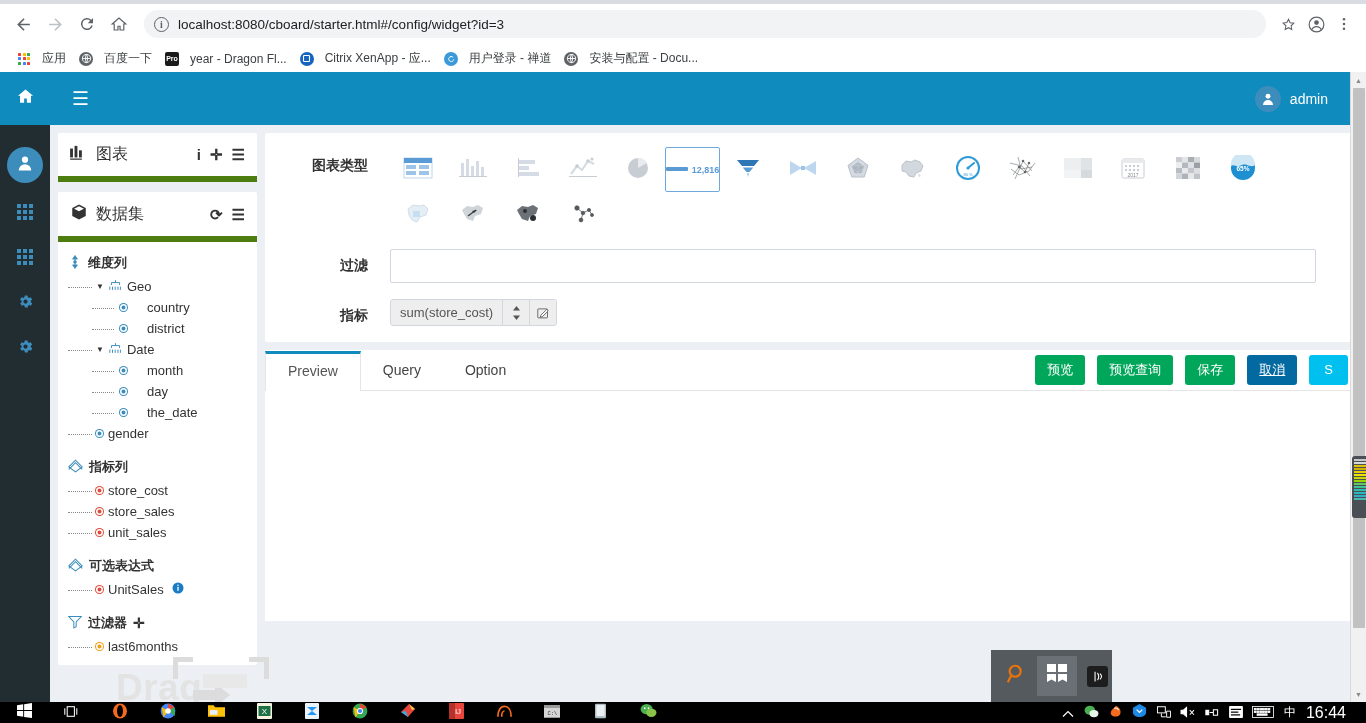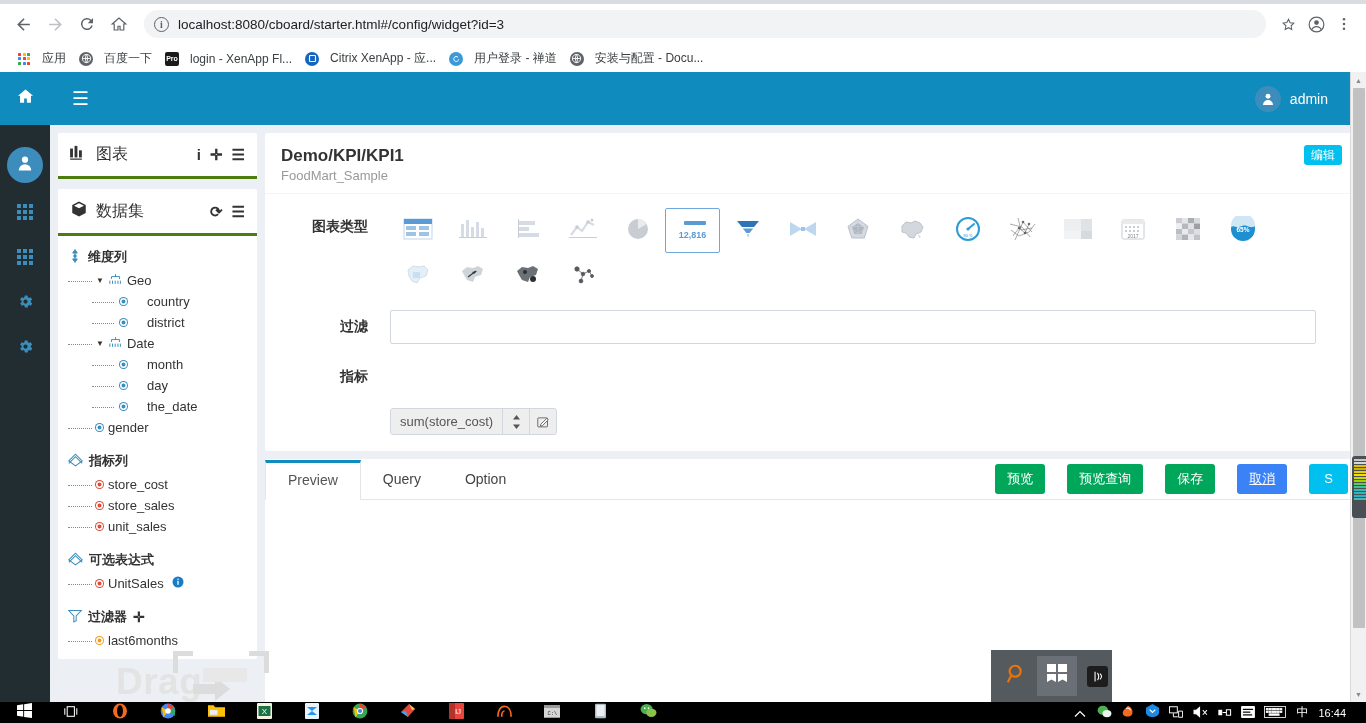--- a/index.html
+++ b/index.html
@@ -107,21 +107,21 @@
   .content-wrap {
     position: absolute; left: 50px; top: 53px; width: 1316px; height: 577px;
     display: flex;
   }
 
   
   .left-panel { width: 215px; flex: 0 0 215px; padding: 8px; position: relative; }
   .panel-card { background: #fff; border-radius: 2px; margin-bottom: 10px; }
   .panel-head {
     display: flex; align-items: center; padding: 11px 12px;
-    border-bottom: 3px solid #4d7c0f;
+    border-bottom: 6px solid #4d7c0f;
   }
   .panel-head .ph-title {
     font-size: 16px; color: #333; margin-left: 8px; font-weight: normal;
   }
   .panel-head .ph-tools {
     margin-left: auto; display: flex; align-items: center; gap: 9px;
     color: #333;
   }
   .panel-head .ph-tools span { font-size: 15px; line-height: 1; font-weight: bold; }
   .tree { padding: 8px 0 8px 0; font-size: 13px; color: #333; }
@@ -184,21 +184,21 @@
   }
   .chart-icon.selected { border-color: #6fa8dc; }
   .form-row { display: flex; padding: 8px 0; align-items: flex-start; }
   .form-row .form-label { padding-top: 8px; }
   .filter-input {
     flex: 1 1 auto; margin-right: 42px; height: 34px;
     border: 1px solid #d2d6de; border-radius: 2px; background: #fff;
   }
   .metric-box {
     display: flex; align-items: stretch; border: 1px solid #d2d6de;
-    border-radius: 3px; overflow: hidden; background: #eee; margin-top: 48px;
+    border-radius: 3px; overflow: hidden; background: #eee;
   }
   .metric-val {
     padding: 5px 9px; font-size: 13px; color: #555; background: #eee;
     display: flex; align-items: center;
   }
   .metric-step, .metric-edit {
     width: 27px; border-left: 1px solid #d2d6de; display: flex;
     align-items: center; justify-content: center; color: #555; font-size: 11px;
     background: #eee;
   }
@@ -206,27 +206,27 @@
   .tabs-card { background: #fff; border-radius: 2px; margin-top: 8px; position: relative; }
   .tabs-bar { display: flex; align-items: center; border-bottom: 1px solid #e5e5e5; }
   .tab {
     padding: 12px 22px; font-size: 14px; color: #444; position: relative;
   }
   .tab.active {
     border-top: 3px solid #0f8bbd; border-left: 1px solid #e5e5e5;
     border-right: 1px solid #e5e5e5; background: #fff; margin-bottom: -1px;
     padding-top: 9px; color: #555;
   }
-  .tab-actions { margin-left: auto; display: flex; gap: 22px; padding: 0 10px 0 0; }
+  .tab-actions { margin-left: auto; display: flex; gap: 12px; padding: 0 10px 0 0; }
   .btn {
     border: none; border-radius: 3px; color: #fff; font-size: 13px;
     padding: 7px 12px; font-family: "Liberation Sans", sans-serif; line-height: 1.2;
   }
   .btn.green { background: #00a65a; }
-  .btn.red { background: #3b82f6; text-decoration: underline; }
+  .btn.red { background: #0369a1; text-decoration: underline; }
   .btn.cyan { background: #00c0ef; padding-left: 15px; padding-right: 15px; }
   .tab-body { height: 230px; background: #fff; }
 
   
   .app-scroll-v {
     position: absolute; right: 0; top: 0; width: 16px; height: 630px;
     background: #f1f1f1; border-left: 1px solid #dadada;
   }
   .sb-arrow {
     height: 16px; display: flex; align-items: center; justify-content: center;
@@ -263,21 +263,21 @@
   .taskbar {
     position: absolute; left: 0; top: 702px; width: 1366px; height: 21px;
     background: #000; display: flex; align-items: center; z-index: 50;
   }
   .tb-left { display: flex; align-items: center; }
   .tb-item {
     width: 48px; height: 21px; display: flex; align-items: center; justify-content: center;
   }
   .tb-right { margin-left: auto; display: flex; align-items: center; padding-right: 6px; gap: 0; }
   .tb-tray { width: 24px; height: 21px; display: flex; align-items: center; justify-content: center; color: #fff; }
-  .tb-clock { color: #fff; font-size: 11px; padding: 0 8px 0 4px; }
+  .tb-clock { color: #fff; font-size: 16px; padding: 0 8px 0 4px; }
   .tb-edge { width: 6px; height: 21px; }
 </style>
 </head>
 <body>
 
 <div class="browser-chrome">
   <div class="tabstrip-filler"></div>
   <div class="toolbar">
     <div class="nav-btn">
       <svg width="19" height="19" viewBox="0 0 24 24">
@@ -351,21 +351,21 @@
             </svg>
         </span>
       </span>
       <span>百度一下</span>
     </div>
 
     <div class="bm">
       <span class="bm-icon">
         <span class="favicon-sq" style="background:#1a1a1a">Pro</span>
       </span>
-      <span>login - XenApp Fl...</span>
+      <span>year - Dragon Fl...</span>
     </div>
 
     <div class="bm">
       <span class="bm-icon">
         <span class="favicon-circle" style="background:#1565c0">
           <svg width="9" height="9" viewBox="0 0 24 24" fill="none" stroke="#fff" stroke-width="3">
               <rect x="4" y="4" width="16" height="16" rx="2"></rect>
             </svg>
         </span>
       </span>
@@ -649,27 +649,20 @@
             <span>last6months</span>
           </div>
 
         </div>
       </div>
     </div>
 
     <div class="main-panel">
 
       <div class="main-card">
-        <div class="card-title-row">
-          <div>
-            <div class="card-title">Demo/KPI/KPI1</div>
-            <div class="card-sub">FoodMart_Sample</div>
-          </div>
-          <div class="edit-badge">编辑</div>
-        </div>
 
         <div class="chart-type-row">
           <div class="form-label">图表类型</div>
           <div class="icon-grid">
 
             <div class="chart-icon">
               <span>
                 <svg width="30" height="22" viewBox="0 0 30 22">
                     <rect x="1" y="1" width="28" height="20" fill="#fff" stroke="#bdd7ee"></rect>
                     <rect x="1" y="1" width="28" height="5" fill="#5b9bd5"></rect>
@@ -720,21 +713,21 @@
             <div class="chart-icon">
               <span>
                 <svg width="26" height="26" viewBox="0 0 26 26">
                     <circle cx="13" cy="13" r="10" fill="#c8cdd4"></circle>
                     <path d="M13 13V3a10 10 0 0 1 8.7 5z" fill="#e9ecef"></path>
                   </svg>
               </span>
             </div>
 
             <div class="chart-icon selected">
-              <span style="display:flex;flex-direction:column;align-items:flex-end;gap:4px">
+              <span style="display:flex;flex-direction:row;align-items:center;gap:4px">
                 <svg width="22" height="5" viewBox="0 0 22 5">
                     <rect x="0" y="0" width="22" height="4" rx="1" fill="#5b9bd5"></rect>
                   </svg>
                 <span style="font-size:9px;color:#5b9bd5;font-weight:bold">12,816</span>
               </span>
             </div>
 
             <div class="chart-icon">
               <span>
                 <svg width="26" height="22" viewBox="0 0 26 22">

